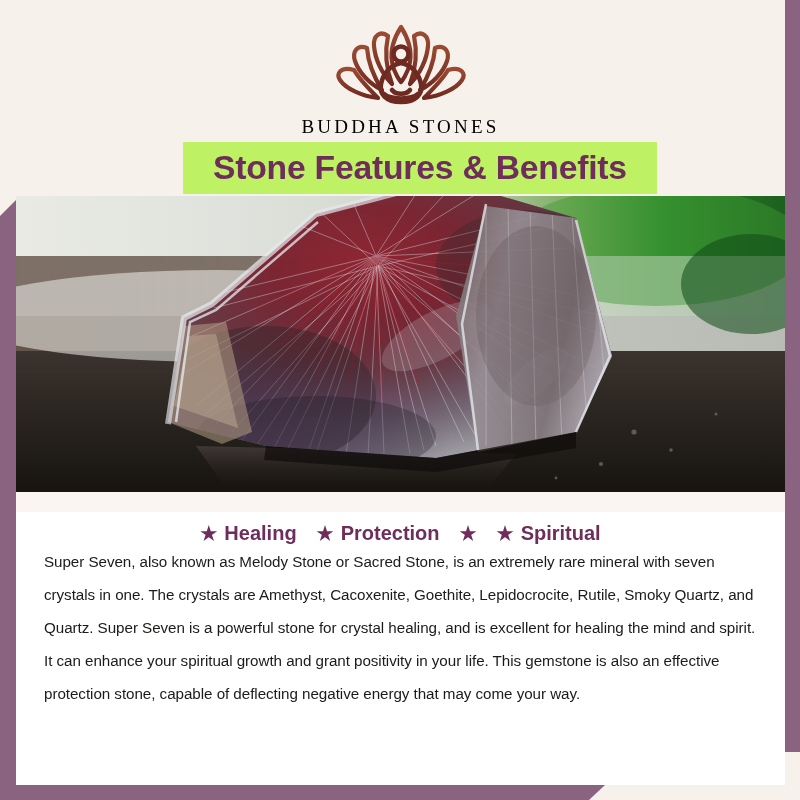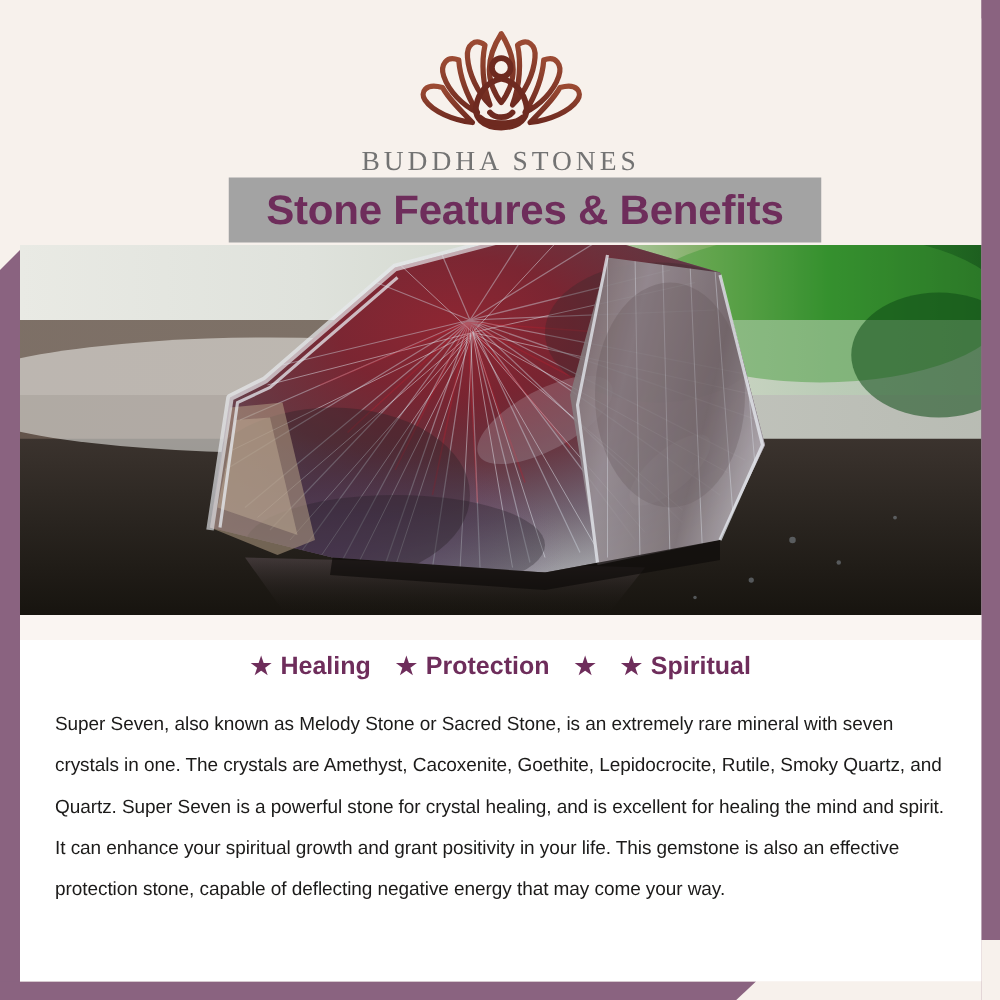--- a/index.html
+++ b/index.html
@@ -57,31 +57,31 @@
   .logo-wrap {
     position: absolute;
     left: 0; right: 0; top: 22px;
     display: flex; flex-direction: column;
     align-items: center;
   }
   .logo-mark { width: 150px; height: 92px; display: block; }
   .logo-word {
     margin-top: 2px;
     font-family: "Liberation Serif", serif;
-    font-size: 22px;
+    font-size: 19px;
     letter-spacing: 3.2px;
-    color: #737373;
+    color: #000000;
     font-weight: 400;
   }
 
   .title-plate {
     position: absolute;
     left: 167px; top: 142px;
     width: 474px; height: 52px;
-    background: #a3a3a3;
+    background: #bef264;
     display: flex; align-items: center; justify-content: center;
   }
   .title-text {
     font-size: 33px;
     font-weight: bold;
     color: #6E2D5B;
     letter-spacing: -0.2px;
     white-space: nowrap;
     transform: scaleX(1.02);
   }
@@ -119,21 +119,20 @@
   }
   .benefit {
     display: flex; align-items: center; gap: 7px;
     font-size: 20px; font-weight: bold;
     color: #6E2D5B;
   }
   .benefit .star { font-size: 19px; line-height: 1; color: #6E2D5B; }
 
   .body-copy {
     position: relative;
-    margin-top: 18px;
     font-size: 15.2px;
     line-height: 33px;
     color: #1C1B1A;
     text-align: left;
     letter-spacing: -0.05px;
   }
 </style>
 </head>
 <body>
 

